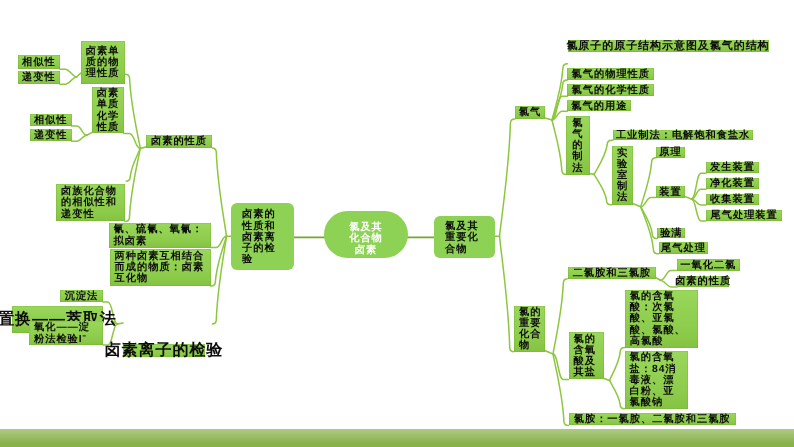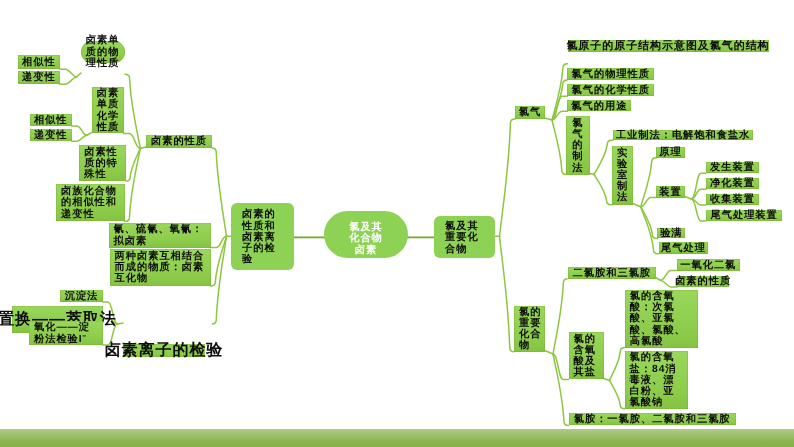--- a/index.html
+++ b/index.html
@@ -81,32 +81,29 @@
       <path d="M624.6,408.8 L624.6,408.8 Q620.1,408.8 620.1,404.3 C618.8,394.7 611.9,385.2 609.5,380.4" fill="none" stroke="#8dc63f" stroke-width="1.5" stroke-linecap="round"></path>
       <path d="M499.5,236.3 L495.0,236.3" fill="none" stroke="#8dc63f" stroke-width="1.6" stroke-linecap="round"></path>
       <path d="M515.0,119.0 L514.9,119.0 Q510.4,119.0 510.4,123.5 C509.0,168.6 502.0,213.7 499.5,236.3" fill="none" stroke="#8dc63f" stroke-width="1.5" stroke-linecap="round"></path>
       <path d="M514.1,351.7 L514.2,351.7 Q509.7,351.7 509.7,347.2 C508.5,302.8 501.8,258.5 499.5,236.3" fill="none" stroke="#8dc63f" stroke-width="1.5" stroke-linecap="round"></path>
       <line x1="294" y1="237.4" x2="332" y2="237.4" stroke="#76a82b" stroke-width="1.9"></line>
       <line x1="400" y1="237.4" x2="436" y2="237.4" stroke="#76a82b" stroke-width="1.9"></line>
     </svg>
   <div id="nodes">
       <div class="node flat align-center" style="left: 17.9px; top: 54.5px; width: 42px; height: 14.7px; font-size: 10.25px;">相似性</div>
       <div class="node flat align-center" style="left: 17.9px; top: 70.8px; width: 42px; height: 13.4px; font-size: 10.25px;">递变性</div>
-      <div class="node flat align-left" style="left: 80.8px; top: 40.6px; width: 44.2px; height: 22px; font-size: 10.25px; border-radius: 15px;">卤素单
+      <div class="node flat align-left" style="left: 80.8px; top: 40.6px; width: 44.2px; height: 43px; font-size: 10.25px;">卤素单
 质的物
 理性质</div>
       <div class="node flat align-center" style="left: 92px; top: 86.8px; width: 31.8px; height: 46.6px; font-size: 10.25px;">卤素
 单质
 化学
 性质</div>
       <div class="node flat align-center" style="left: 29.7px; top: 113.8px; width: 42px; height: 12.1px; font-size: 10.25px;">相似性</div>
       <div class="node flat align-center" style="left: 29.7px; top: 128.8px; width: 42px; height: 12.5px; font-size: 10.25px;">递变性</div>
-      <div class="node flat align-left" style="left: 79.2px; top: 144.5px; width: 46.7px; height: 36.8px; font-size: 10.25px;">卤素性
-质的特
-殊性</div>
       <div class="node flat align-left" style="left: 56px; top: 183.7px; width: 68.9px; height: 37.7px; font-size: 10.25px;">卤族化合物
 的相似性和
 递变性</div>
       <div class="node flat align-center" style="left: 146px; top: 135px; width: 66px; height: 13px; font-size: 10.25px;">卤素的性质</div>
       <div class="node flat align-left" style="left: 109.6px; top: 248.9px; width: 101px; height: 37px; font-size: 10.25px;">两种卤素互相结合
 而成的物质：卤素
 互化物</div>
       <div class="node flat align-left" style="left: 108.6px; top: 222.5px; width: 102px; height: 25px; font-size: 10.25px;">氰、硫氰、氧氰：
 拟卤素</div>
       <div class="node flat align-center" style="left: 60px; top: 290px; width: 43px; height: 12px; font-size: 10.25px;">沉淀法</div>

